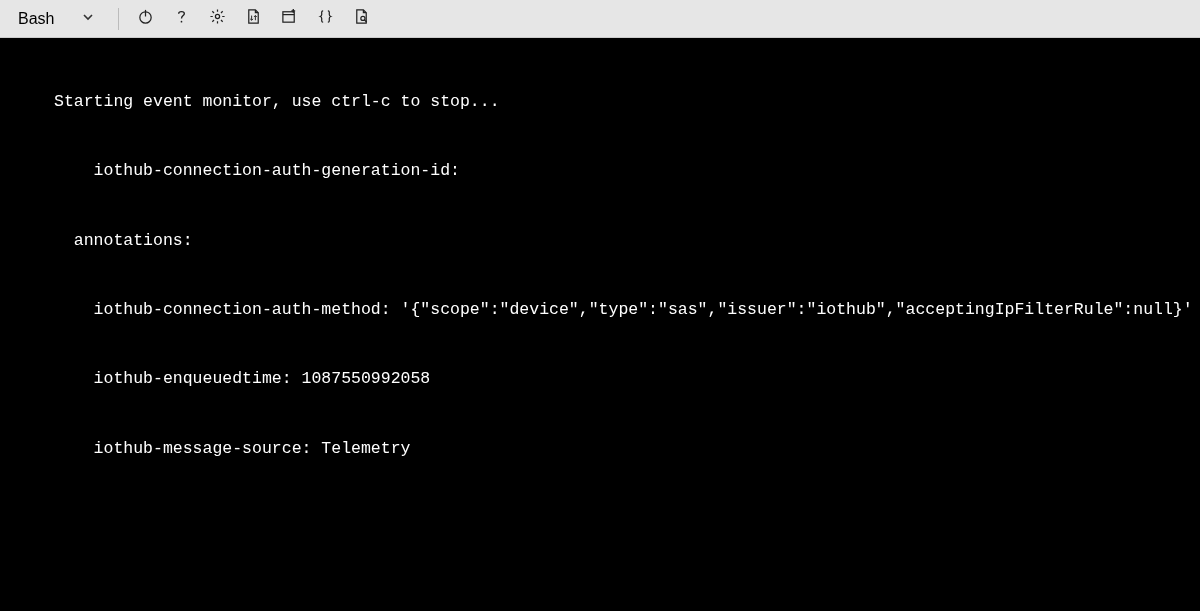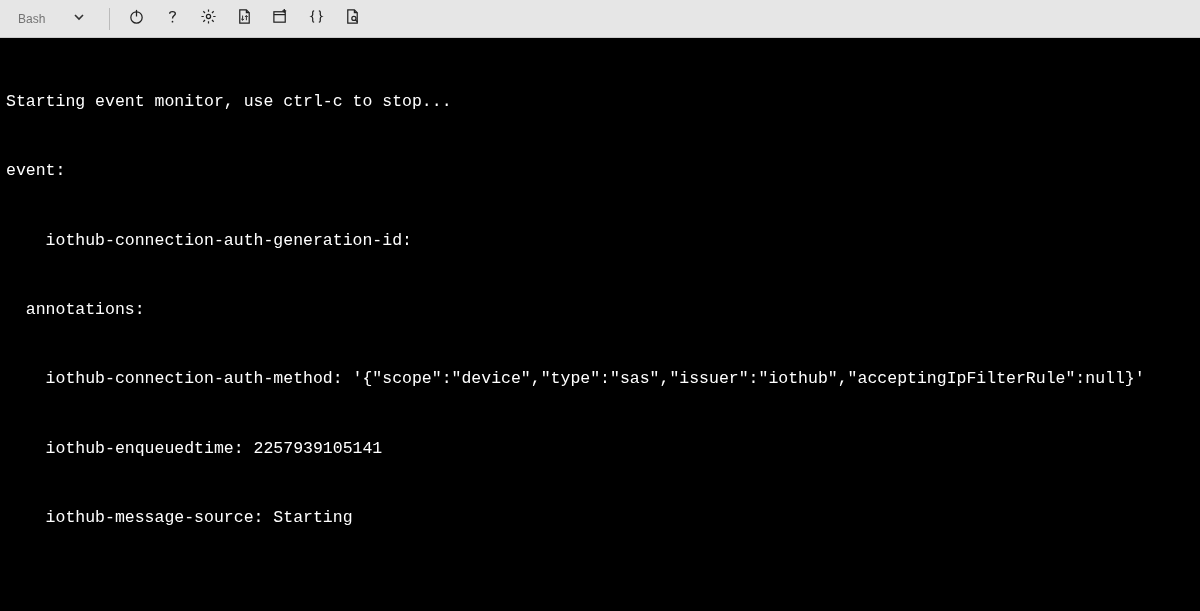--- a/index.html
+++ b/index.html
@@ -22,22 +22,22 @@
     .shell-select {
       display: flex;
       align-items: center;
       gap: 28px;
       padding: 4px 8px;
       margin-right: 6px;
       cursor: pointer;
     }
     .shell-label {
       font-family: -apple-system, 'Segoe UI', sans-serif;
-      font-size: 12px;
-      color: #737373;
+      font-size: 16px;
+      color: #000000;
     }
     .chevron-down svg { width: 12px; height: 12px; }
     .divider {
       width: 1px;
       height: 22px;
       background: #bbb;
       margin: 0 6px;
     }
     .tb-btn {
       width: 32px;
@@ -52,21 +52,21 @@
     .terminal {
       background: #000;
       color: #fff;
       font-size: 16.5px;
       line-height: 1.4;
       padding: 6px 6px;
       white-space: pre;
       font-family: 'Consolas', 'Menlo', 'Courier New', monospace;
       font-weight: 500;
     }
-    .line { white-space: pre; }
+    .line { white-space: pre; margin-left: 48px; }
     .i1 { padding-left: 2ch; }
     .i2 { padding-left: 4ch; }
   </style>
 </head>
 <body>
 
 <div class="toolbar">
   <div class="shell-select">
     <span class="shell-label">Bash</span>
     <span class="chevron-down">
@@ -139,26 +139,25 @@
           <path d="M11 2 L11 5 L14 5"></path>
           <circle cx="10.5" cy="11" r="2.2"></circle>
           <line x1="12.2" y1="12.7" x2="14.5" y2="15"></line>
         </svg>
     </span>
   </div>
 </div>
 
 <div class="terminal">
   <div class="line">Starting event monitor, use ctrl-c to stop...</div>
-  <div class="line">event:</div>
   <div class="line i2">iothub-connection-auth-generation-id:</div>
   <div class="line i1">annotations:</div>
   <div class="line i2">iothub-connection-auth-method: '{"scope":"device","type":"sas","issuer":"iothub","acceptingIpFilterRule":null}'</div>
-  <div class="line i2">iothub-enqueuedtime: 2257939105141</div>
-  <div class="line i2">iothub-message-source: Starting</div>
+  <div class="line i2">iothub-enqueuedtime: 1087550992058</div>
+  <div class="line i2">iothub-message-source: Telemetry</div>
   
   
   
   
   
   
   
   
   
   

